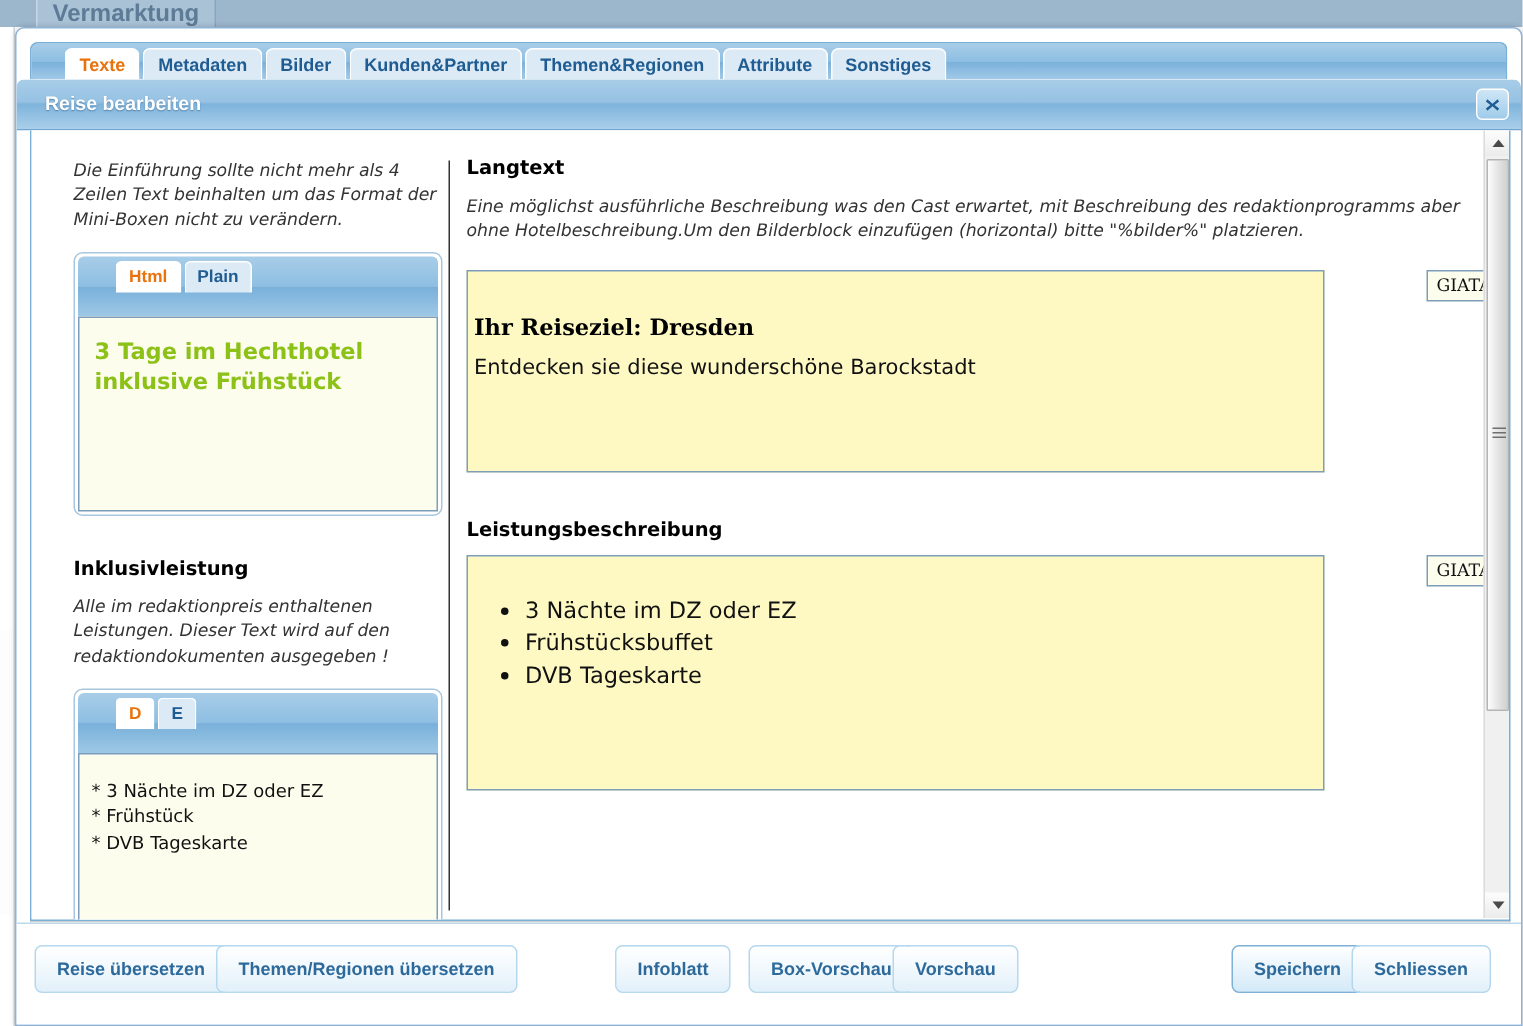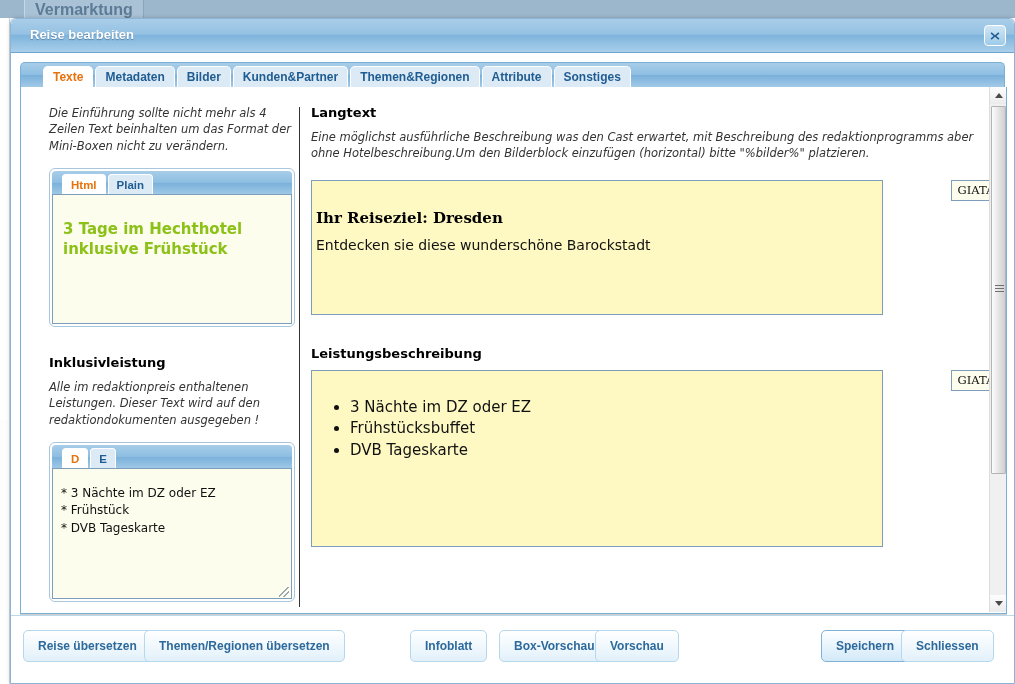--- a/index.html
+++ b/index.html
@@ -149,24 +149,24 @@
 
   
   .editor-box {
     border: 1px solid #a8c7de;
     border-radius: 6px;
     background: #ffffff;
     padding: 2px;
     width: 246px;
   }
   .editor-toolbar {
-    height: 23px;
+    height: 40px;
     background: linear-gradient(to bottom, #a8cde8 0%, #8dbee2 50%, #79b0da 51%, #9ec8e6 100%);
     border-radius: 4px 4px 0 0;
-    padding-left: 10px;
+    padding-left: 25px;
     overflow: hidden;
   }
   .mini-tab {
     float: left;
     margin: 3px 2px 0 0;
     height: 21px;
     padding: 0 8px;
     line-height: 20px;
     font-size: 11.5px; font-weight: bold;
     color: #1f5c92;
@@ -176,21 +176,21 @@
     border-radius: 4px 4px 0 0;
     cursor: pointer;
   }
   .mini-tab.active { background: #ffffff; color: #e8720c; }
 
   .html-area {
     height: 130px;
     background: #fdfdee;
     border: 1px solid #7d9dbb;
     margin: 0;
-    padding: 24px 10px;
+    padding: 12px 10px;
     overflow: hidden;
   }
   .html-area .green-head {
     color: #8cc117;
     font-size: 15px; font-weight: bold;
     line-height: 1.35;
     font-family: "DejaVu Sans", sans-serif;
   }
 
   .plain-area {
@@ -218,21 +218,21 @@
   
   .rich-row { position: relative; }
   .rich-box {
     width: 572px;
     background: #fef9c3;
     border: 1px solid #7d9dbb;
     padding: 16px 4px;
     overflow: hidden;
   }
   .rich-box.tall { height: 135px; }
-  .rich-box.tall2 { height: 177px; }
+  .rich-box.tall2 { height: 157px; }
   .rich-box h4 {
     margin: 12px 0 10px 0;
     font-size: 15px; font-weight: bold; color: #000000;
     font-family: "DejaVu Serif", serif;
   }
   .rich-box .body-line {
     margin: 0;
     font-size: 14px; color: #111111;
     font-family: "DejaVu Sans", sans-serif;
   }
@@ -341,37 +341,37 @@
 
 <div id="page-bg">
   <div class="bg-tabstrip"></div>
   <div class="bg-tab">Vermarktung</div>
   <div class="bg-left-strip"></div>
   <div class="bg-left-strip2"></div>
 </div>
 
 <div id="modal">
 
-  <div id="titlebar">
-    <div class="title-text">Reise bearbeiten</div>
-    <div id="close-btn">
-      <svg width="12" height="12" viewBox="0 0 12 12" aria-hidden="true">
-        <path d="M2.6 2.2 L6 5.2 L9.4 2.2 L10.4 3.6 L7.4 6 L10.4 8.4 L9.4 9.8 L6 6.8 L2.6 9.8 L1.6 8.4 L4.6 6 L1.6 3.6 Z" fill="#1f5b92"></path>
-      </svg>
-    </div>
-  </div>
-
   <div id="tabbar">
     <div class="tab active">Texte</div>
     <div class="tab">Metadaten</div>
     <div class="tab">Bilder</div>
     <div class="tab">Kunden&amp;Partner</div>
     <div class="tab">Themen&amp;Regionen</div>
     <div class="tab">Attribute</div>
     <div class="tab">Sonstiges</div>
+  </div>
+
+  <div id="titlebar">
+    <div class="title-text">Reise bearbeiten</div>
+    <div id="close-btn">
+      <svg width="12" height="12" viewBox="0 0 12 12" aria-hidden="true">
+        <path d="M2.6 2.2 L6 5.2 L9.4 2.2 L10.4 3.6 L7.4 6 L10.4 8.4 L9.4 9.8 L6 6.8 L2.6 9.8 L1.6 8.4 L4.6 6 L1.6 3.6 Z" fill="#1f5b92"></path>
+      </svg>
+    </div>
   </div>
 
   <div id="content-wrap">
     <div id="content">
 
       <div class="col-divider"></div>
 
       <div class="col-left">
 
         <p class="hint">Die Einführung sollte nicht mehr als 4 Zeilen Text beinhalten um das Format der Mini-Boxen nicht zu verändern.</p>

